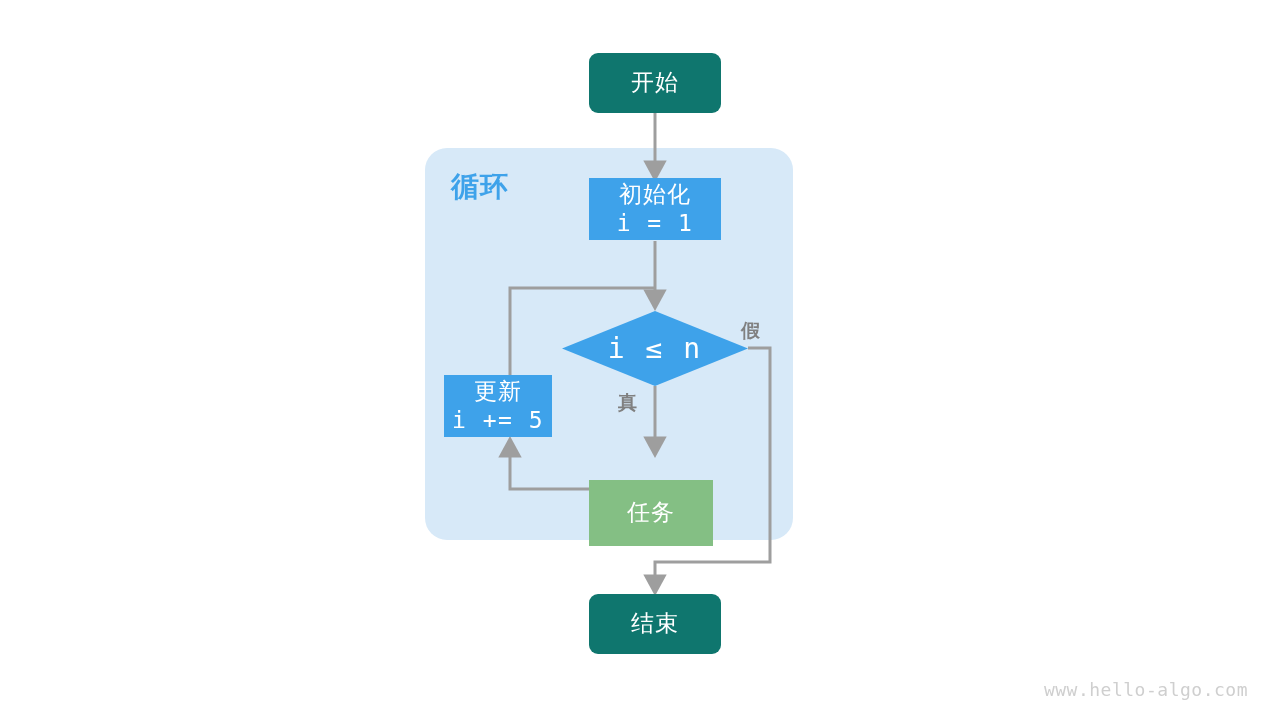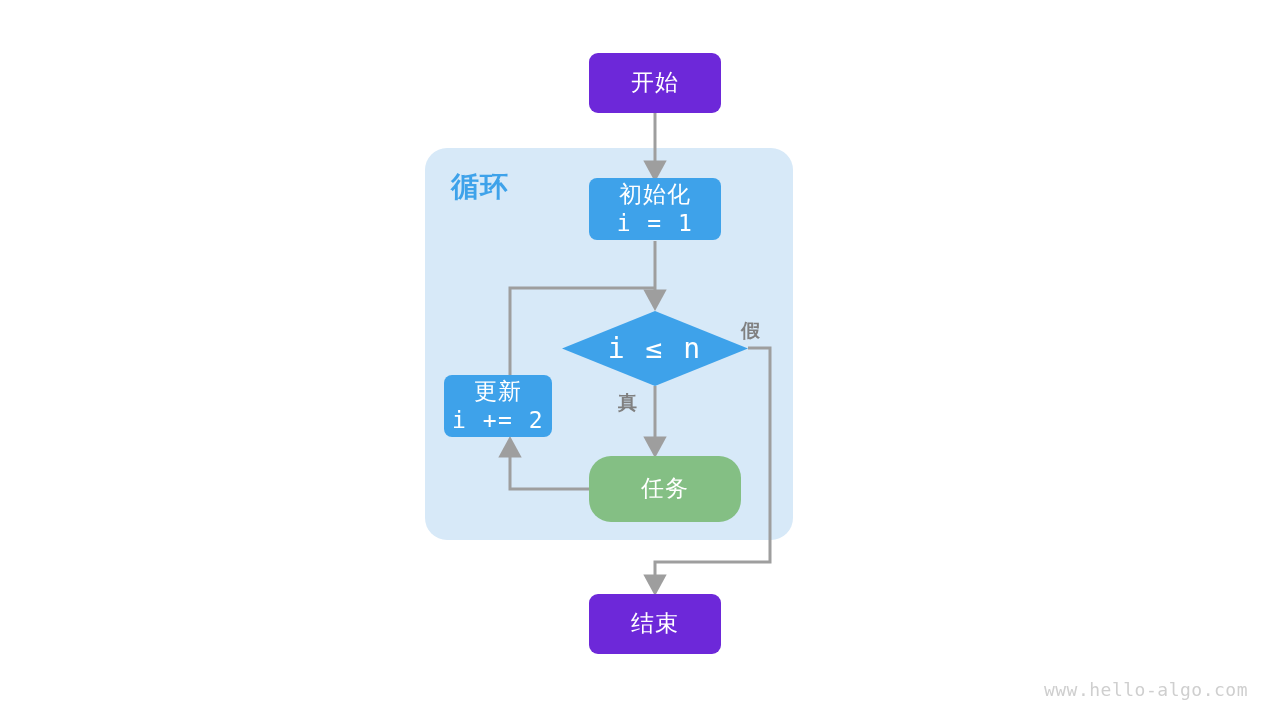--- a/index.html
+++ b/index.html
@@ -38,28 +38,28 @@
     flex-direction: column;
     align-items: center;
     justify-content: center;
     box-sizing: border-box;
     color: #ffffff;
     text-align: center;
     line-height: 1.18;
   }
 
   .node-terminal {
-    background: #6d28d9;
+    background: #0f766e;
     border-radius: 9px;
     font-size: 23px;
   }
 
   .node-process {
     background: #3ea2ea;
-    border-radius: 8px;
+    border-radius: 0;
     font-size: 23px;
   }
 
   .node-task {
     background: #84bf84;
     border-radius: 0;
     font-size: 23px;
   }
 
   .cjk-line {
@@ -180,24 +180,24 @@
 
   <div id="decision-node">
     <svg width="186" height="75" viewBox="0 0 186 75">
       <polygon points="93,0 186,37.5 93,75 0,37.5" fill="#3ea2ea"></polygon>
     </svg>
     <span class="diamond-text">i ≤ n</span>
   </div>
 
   <div class="node node-process" id="node-update" style="left:444px; top:375px; width:108px; height:62px;">
     <span class="cjk-line">更新</span>
-    <span class="mono-line">i += 2</span>
-  </div>
-
-  <div class="node node-task" id="node-task" style="left:589px; top:456px; width:152px; height:66px;border-radius:22px;">
+    <span class="mono-line">i += 5</span>
+  </div>
+
+  <div class="node node-task" id="node-task" style="left:589px; top:480px; width:124px; height:66px;">
     <span class="cjk-line">任务</span>
   </div>
 
   <div class="node node-terminal" id="node-end" style="left:589px; top:594px; width:132px; height:60px;">
     <span class="cjk-line">结束</span>
   </div>
 
   <div class="edge-label" id="label-false">假</div>
   <div class="edge-label" id="label-true">真</div>
 

